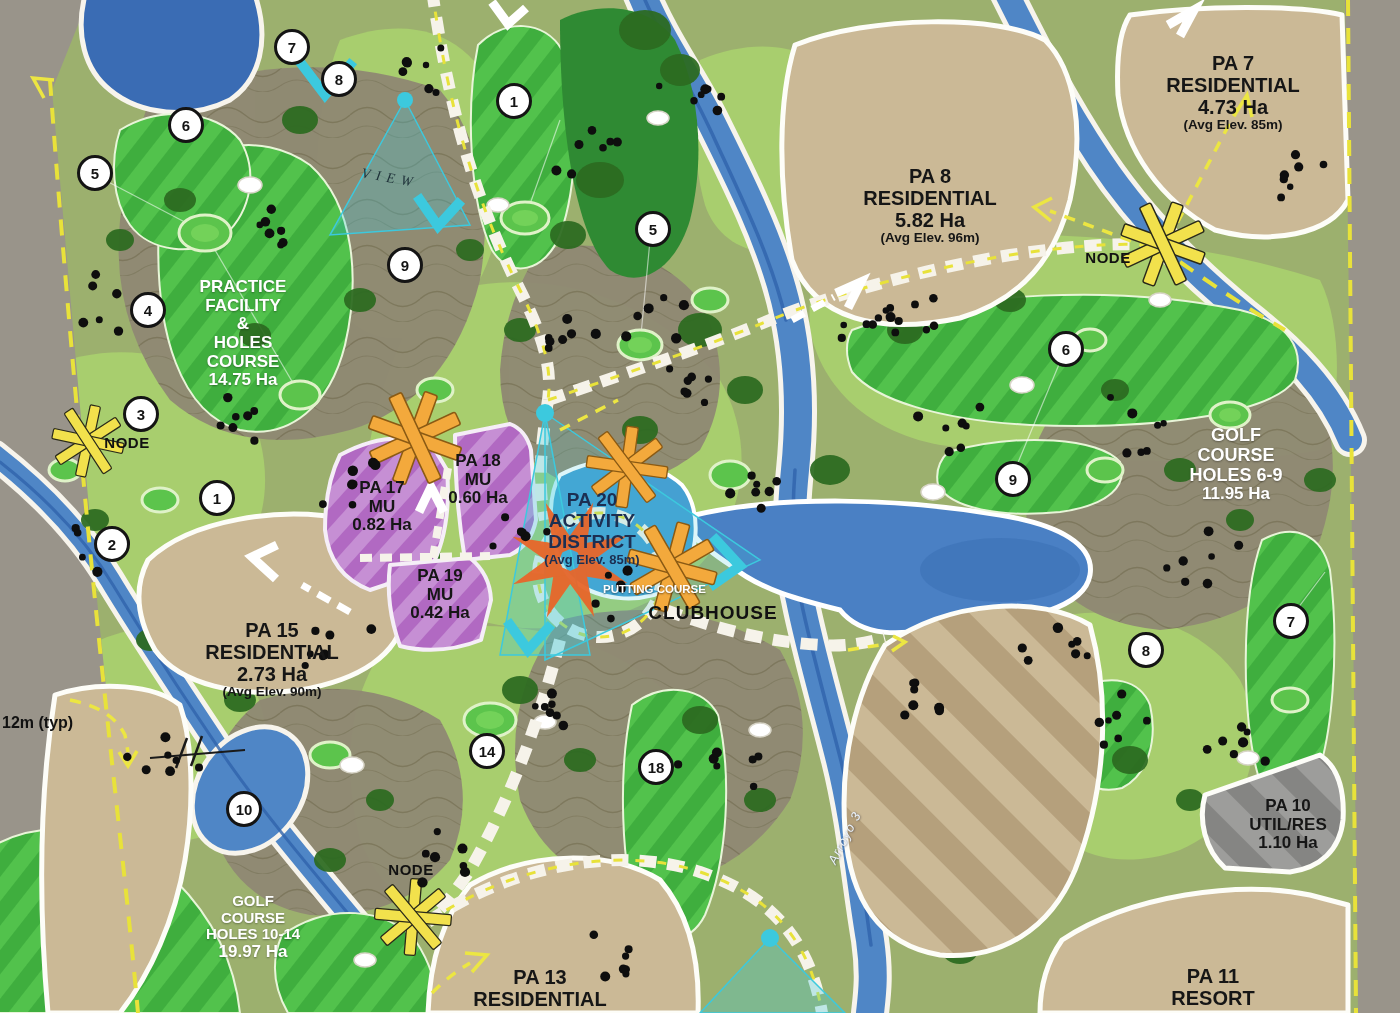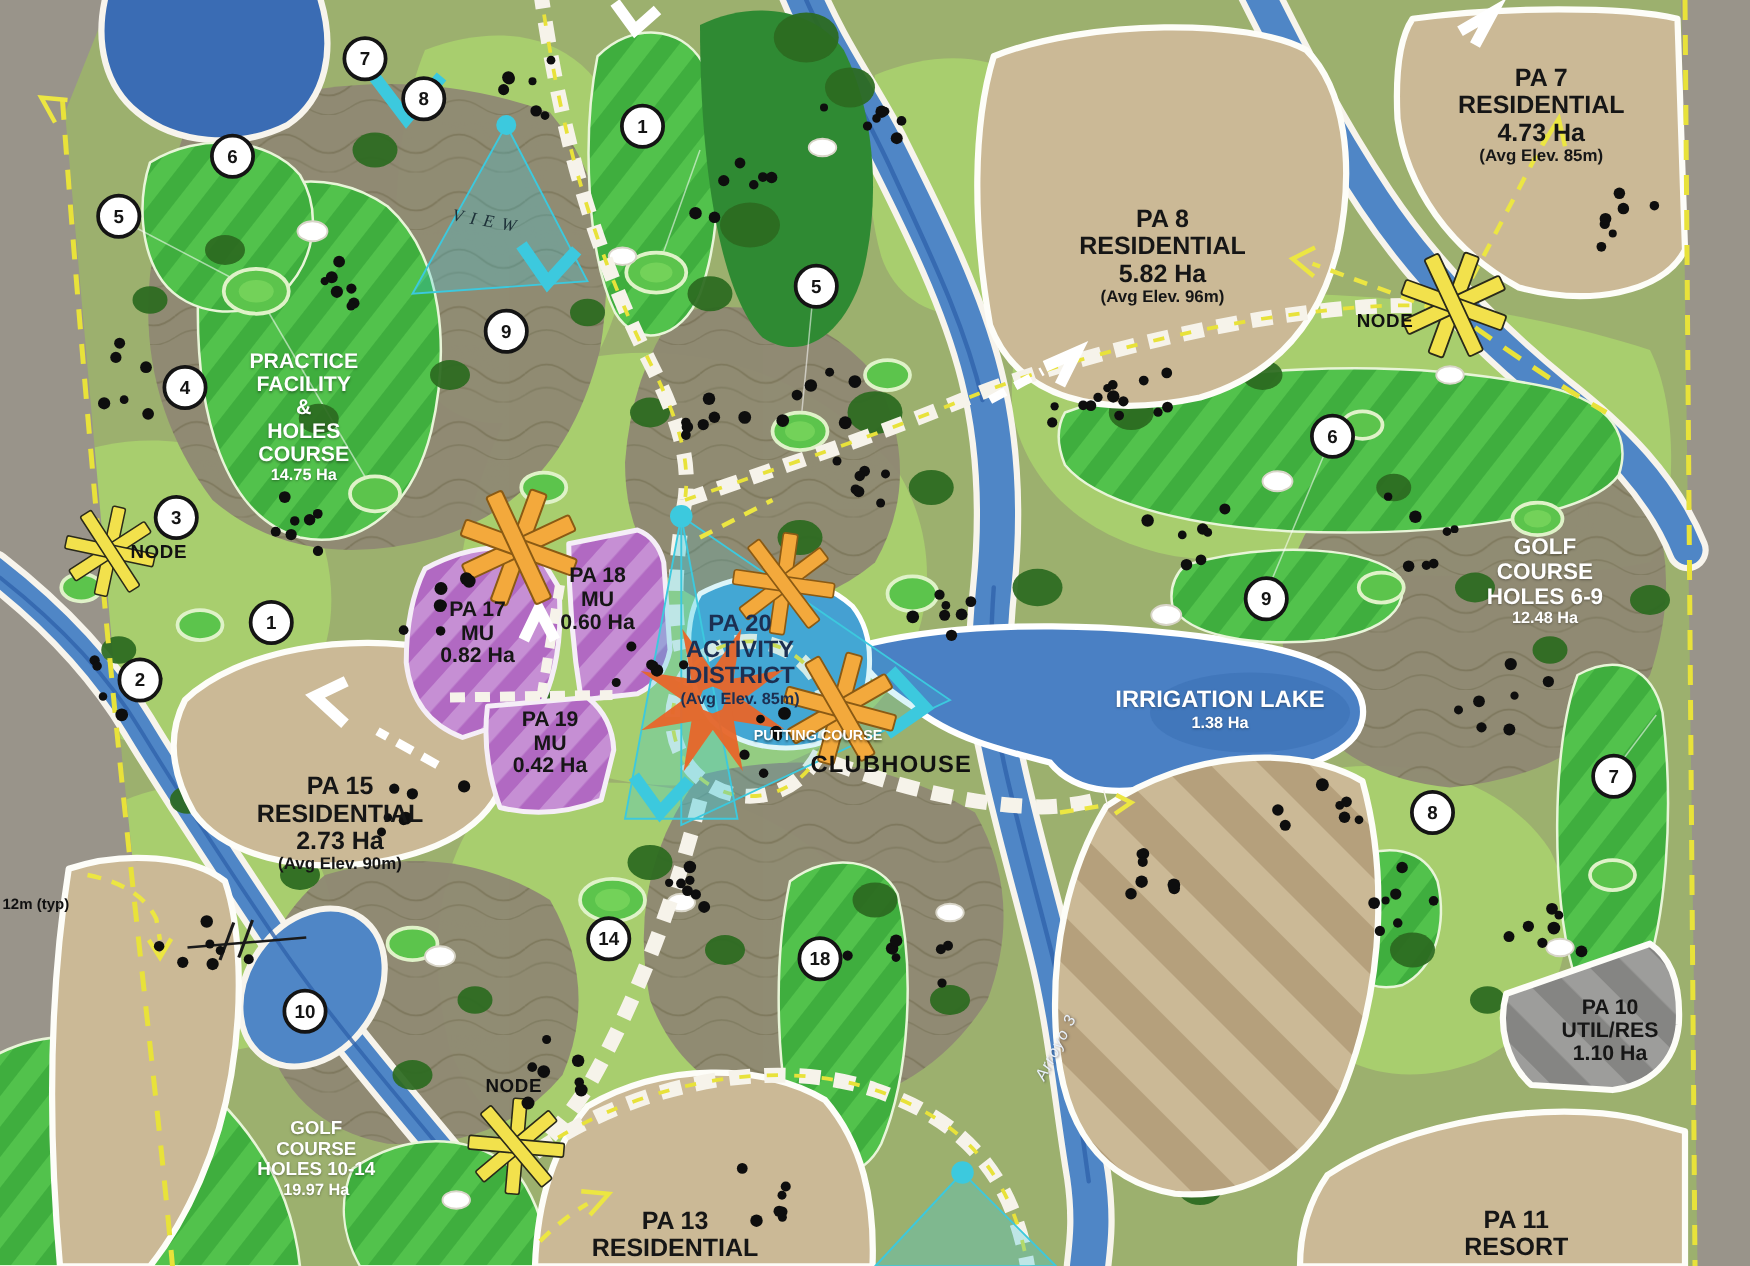--- a/index.html
+++ b/index.html
@@ -5,29 +5,29 @@
   html,body{margin:0;padding:0;background:#777;}
   .map{position:relative;width:1400px;height:1013px;overflow:hidden;
        font-family:"Liberation Sans",sans-serif;background:#8b5cf6;}
   .map svg{position:absolute;left:0;top:0;}
   .lb{position:absolute;transform:translate(-50%,-50%);text-align:center;line-height:1.1;white-space:nowrap;z-index:5;}
   .lb span{display:block;}
   .pa{color:#161616;font-weight:bold;font-size:20px;}
   .pa .e{font-size:13.5px;}
   .pa-sm{color:#161616;font-weight:bold;font-size:17px;}
   .wt{color:#fff;font-weight:bold;font-size:17px;text-shadow:0 1px 2px rgba(0,0,0,.35);}
-  .wt .e{font-size:13px;}
+  .wt .e{font-size:17px;}
   .pa20{color:#1c2f52;font-weight:bold;font-size:19px;}
   .pa20 .e{font-size:13px;}
   .node-lb{color:#111;font-weight:bold;font-size:15px;letter-spacing:.5px;}
   .club{color:#111;font-weight:bold;font-size:19px;letter-spacing:1px;}
   .putt{color:#fff;font-weight:bold;font-size:11.5px;line-height:1.15;text-shadow:0 1px 2px rgba(0,0,0,.5);text-align:left;transform:translate(0,-50%);}
   .view{color:#1d3038;font-family:"Liberation Serif",serif;font-style:italic;font-size:14px;letter-spacing:6px;transform:translate(-50%,-50%) rotate(10deg);}
   .arroyo{color:#eaf2fb;font-style:italic;font-size:13px;letter-spacing:1px;transform:translate(-50%,-50%) rotate(-63deg);text-shadow:0 1px 2px rgba(0,0,30,.5);}
-  .dim{color:#111;font-weight:bold;font-size:12px;transform:translate(0,-50%);}
+  .dim{color:#111;font-weight:bold;font-size:16px;transform:translate(0,-50%);}
   .hm{position:absolute;width:30px;height:30px;margin:-16px 0 0 -16px;background:#fff;border:3px solid #141414;
       border-radius:50%;display:flex;align-items:center;justify-content:center;
       font-weight:bold;font-size:15px;color:#141414;z-index:6;}
 </style>
 </head>
 <body>
 
 <div class="map">
 <svg width="1400" height="1013" viewBox="0 0 1400 1013">
   <defs>
@@ -598,33 +598,29 @@
     <span>FACILITY</span>
     <span>&amp;</span>
     <span>HOLES</span>
     <span>COURSE</span>
     <span class="e">14.75 Ha</span>
   </div>
   <div class="lb wt" style="left:1236px;top:465px;font-size:18px;">
     <span>GOLF</span>
     <span>COURSE</span>
     <span>HOLES 6-9</span>
-    <span class="e">12.48 Ha</span>
+    <span class="e">11.95 Ha</span>
   </div>
   <div class="lb wt" style="left:253px;top:927px;font-size:15px;">
     <span>GOLF</span>
     <span>COURSE</span>
     <span>HOLES 10-14</span>
     <span class="e">19.97 Ha</span>
   </div>
 
-  <div class="lb wt" style="left:976px;top:568px;font-size:19px;">
-    <span>IRRIGATION LAKE</span>
-    <span class="e">1.38 Ha</span>
-  </div>
   <div class="lb club" style="left:713px;top:613px;">CLUBHOUSE</div>
   <div class="putt" style="position:absolute;left:603px;top:590px;z-index:5;">
     <span>PUTTING</span>
     <span>COURSE</span>
   </div>
   <div class="lb view" style="left:390px;top:178px;">VIEW</div>
   <div class="lb arroyo" style="left:845px;top:838px;">Arroyo 3</div>
   <div class="dim" style="position:absolute;left:2px;top:723px;z-index:5;">12m (typ)</div>
 
   <div class="lb node-lb" style="left:127px;top:443px;">NODE</div>

